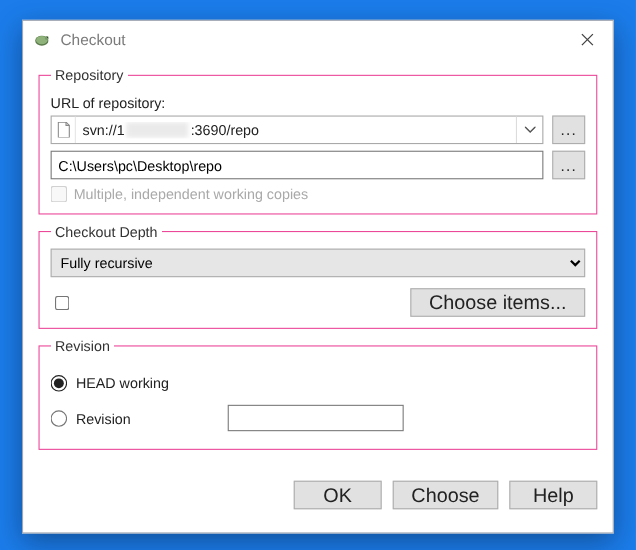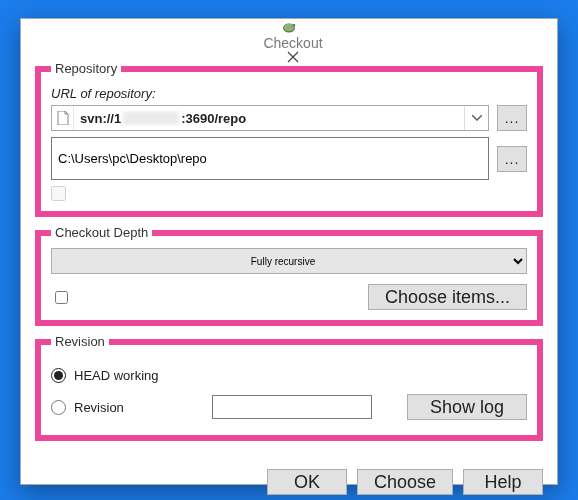--- a/index.html
+++ b/index.html
@@ -19,50 +19,49 @@
     border: 1px solid #9fa7b3;
     box-shadow: 0 8px 24px rgba(0,0,0,0.35);
   }
   .titlebar {
     height: 34px;
     display: flex;
     align-items: center;
     padding: 0 0 0 8px;
     color: #7a7a7a;
     font-size: 14px;
-    flex-direction: column;
   }
   .titlebar .app-icon {
     width: 18px; height: 18px;
     margin-right: 8px;
     display: inline-flex; align-items: center; justify-content: center;
   }
   .titlebar .spacer { flex: 1; }
   .close-btn {
     width: 46px; height: 34px;
     display: flex; align-items: center; justify-content: center;
     color: #444;
   }
 
   .body {
     padding: 2px 14px 10px 14px;
   }
 
   fieldset.group {
-    border: 6px solid #ec4899;
+    border: 1px solid #ec4899;
     margin: 6px 0 8px 0;
     padding: 8px 10px 10px 10px;
   }
   fieldset.group > legend {
     padding: 0 4px;
     color: #333;
     font-size: 13px;
   }
 
-  .label { margin: 2px 0 4px 0; font-style: italic; }
+  .label { margin: 2px 0 4px 0; }
 
   .row {
     display: flex;
     align-items: center;
     gap: 8px;
     margin-bottom: 6px;
   }
 
   .url-combo {
     flex: 1;
@@ -79,21 +78,20 @@
     border-right: 1px solid #e6e6e6;
   }
   .url-combo .url-text {
     flex: 1;
     padding: 0 6px;
     font-size: 13px;
     white-space: nowrap;
     overflow: hidden;
     display: flex;
     align-items: center;
-    font-weight: bold;
   }
   .url-combo .url-text .blur {
     display: inline-block;
     width: 56px; height: 14px;
     margin: 0 2px;
     background: #eaeaea;
     filter: blur(2px);
   }
   .url-combo .dd-arrow {
     width: 24px; height: 100%;
@@ -106,21 +104,21 @@
     background: #e1e1e1;
     border: 1px solid #adadad;
     display: flex; align-items: center; justify-content: center;
     font-size: 14px;
     letter-spacing: 1px;
     cursor: default;
   }
 
   input[type="text"].dir-input {
     flex: 1;
-    height: 43px;
+    height: 26px;
     border: 1px solid #7a7a7a;
     padding: 0 6px;
     font-family: inherit;
     font-size: 13px;
   }
 
   .chk {
     display: flex; align-items: center;
     gap: 6px;
     margin-top: 4px;
@@ -132,22 +130,21 @@
   .chk.disabled { color: #a9a9a9; }
   .chk.disabled input { accent-color: #ccc; }
 
   select.depth-select {
     width: 100%;
     height: 26px;
     border: 1px solid #adadad;
     background: #e6e6e6;
     padding: 0 4px;
     font-family: inherit;
-    font-size: 10px;
-    text-align: center;
+    font-size: 13px;
   }
 
   .depth-row2 {
     display: flex;
     align-items: center;
     margin-top: 10px;
   }
   .depth-row2 .omit {
     flex: 1;
     display: flex; align-items: center; gap: 6px;
@@ -244,20 +241,21 @@
         <div class="browse-btn">...</div>
       </div>
 
       <div class="row">
         <input type="text" class="dir-input" value="C:\Users\pc\Desktop\repo" style="">
         <div class="browse-btn">...</div>
       </div>
 
       <label class="chk disabled">
         <input type="checkbox" disabled="" style="">
+        <span>Multiple, independent working copies</span>
       </label>
     </fieldset>
 
     <fieldset class="group">
       <legend>Checkout Depth</legend>
       <select class="depth-select">
         <option>Fully recursive</option>
       </select>
       <div class="depth-row2">
         <label class="omit">
@@ -272,21 +270,20 @@
 
       <div class="radio-row">
         <input type="radio" name="rev" checked="" style="">
         <span class="rlabel">HEAD working</span>
       </div>
       <div class="radio-row">
         <input type="radio" name="rev" style="">
         <span class="rlabel">Revision</span>
         <input type="text" class="rev-input" value="" style="">
         <span class="spacer"></span>
-        <button class="btn showlog">Show log</button>
       </div>
     </fieldset>
 
   </div>
 
   <div class="footer">
     <button class="btn">OK</button>
     <button class="btn">Choose</button>
     <button class="btn">Help</button>
   </div>

